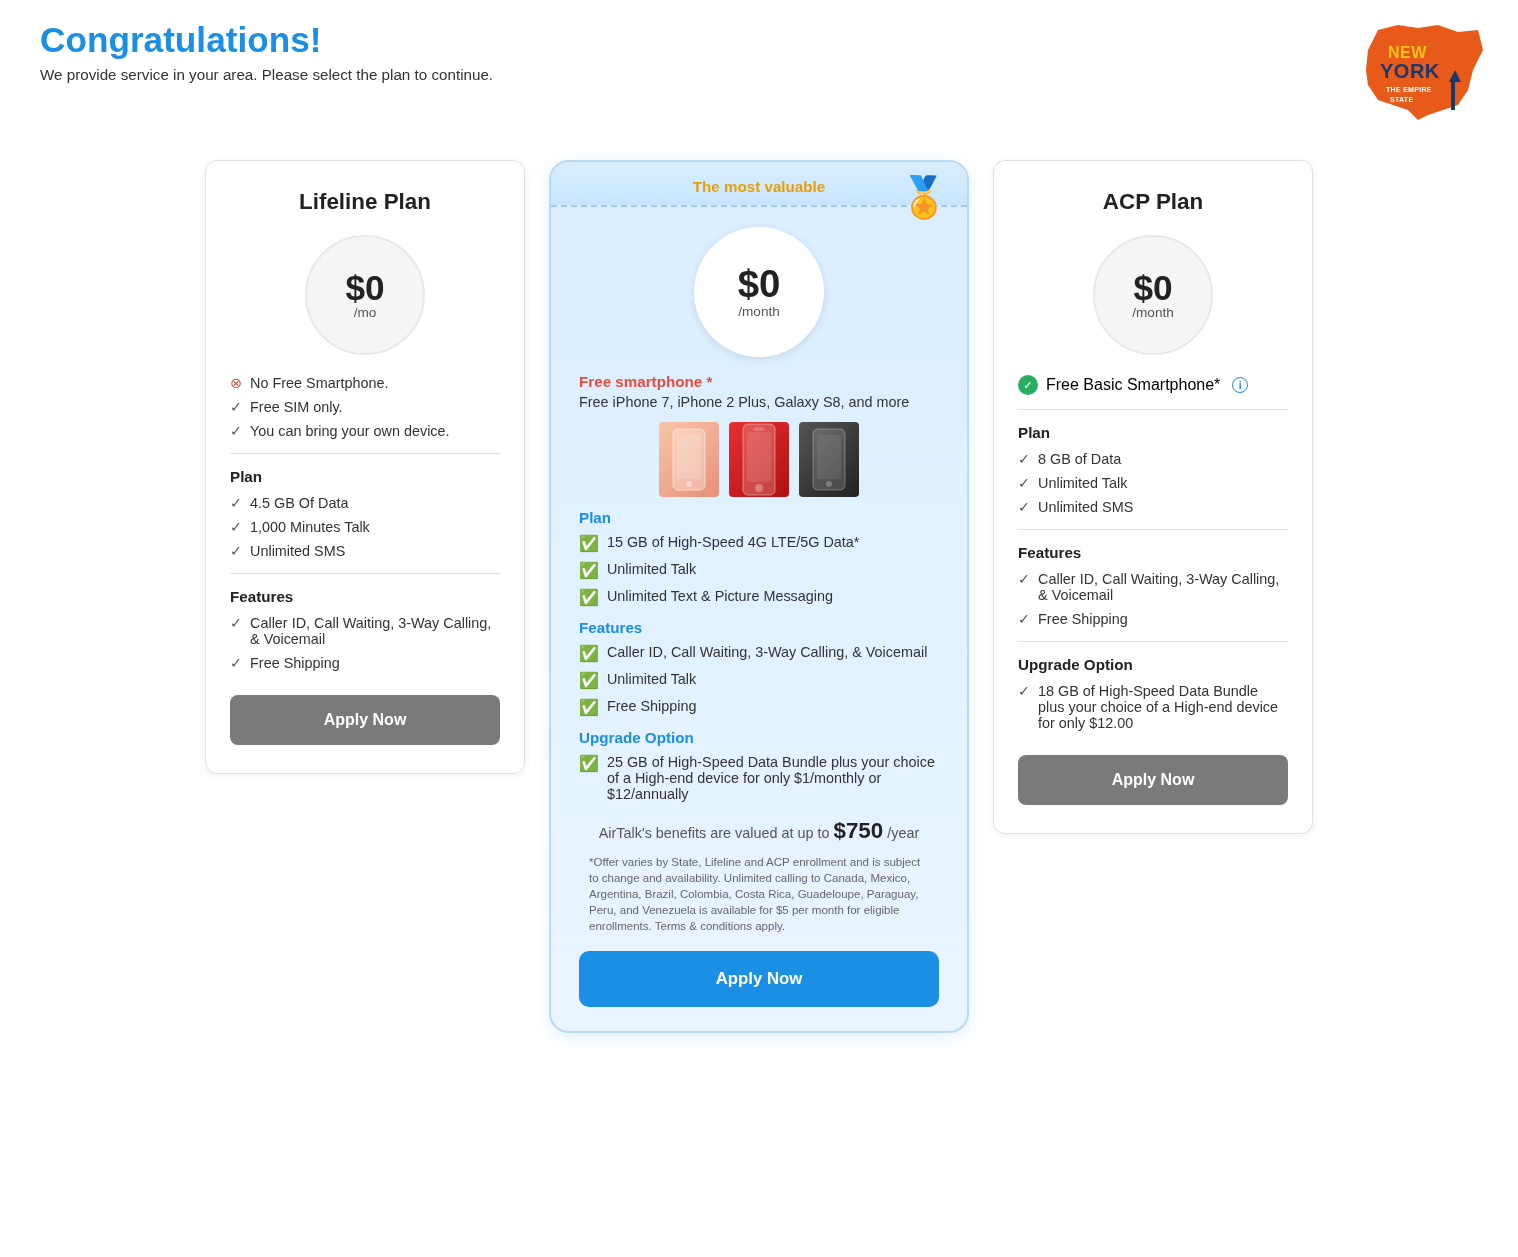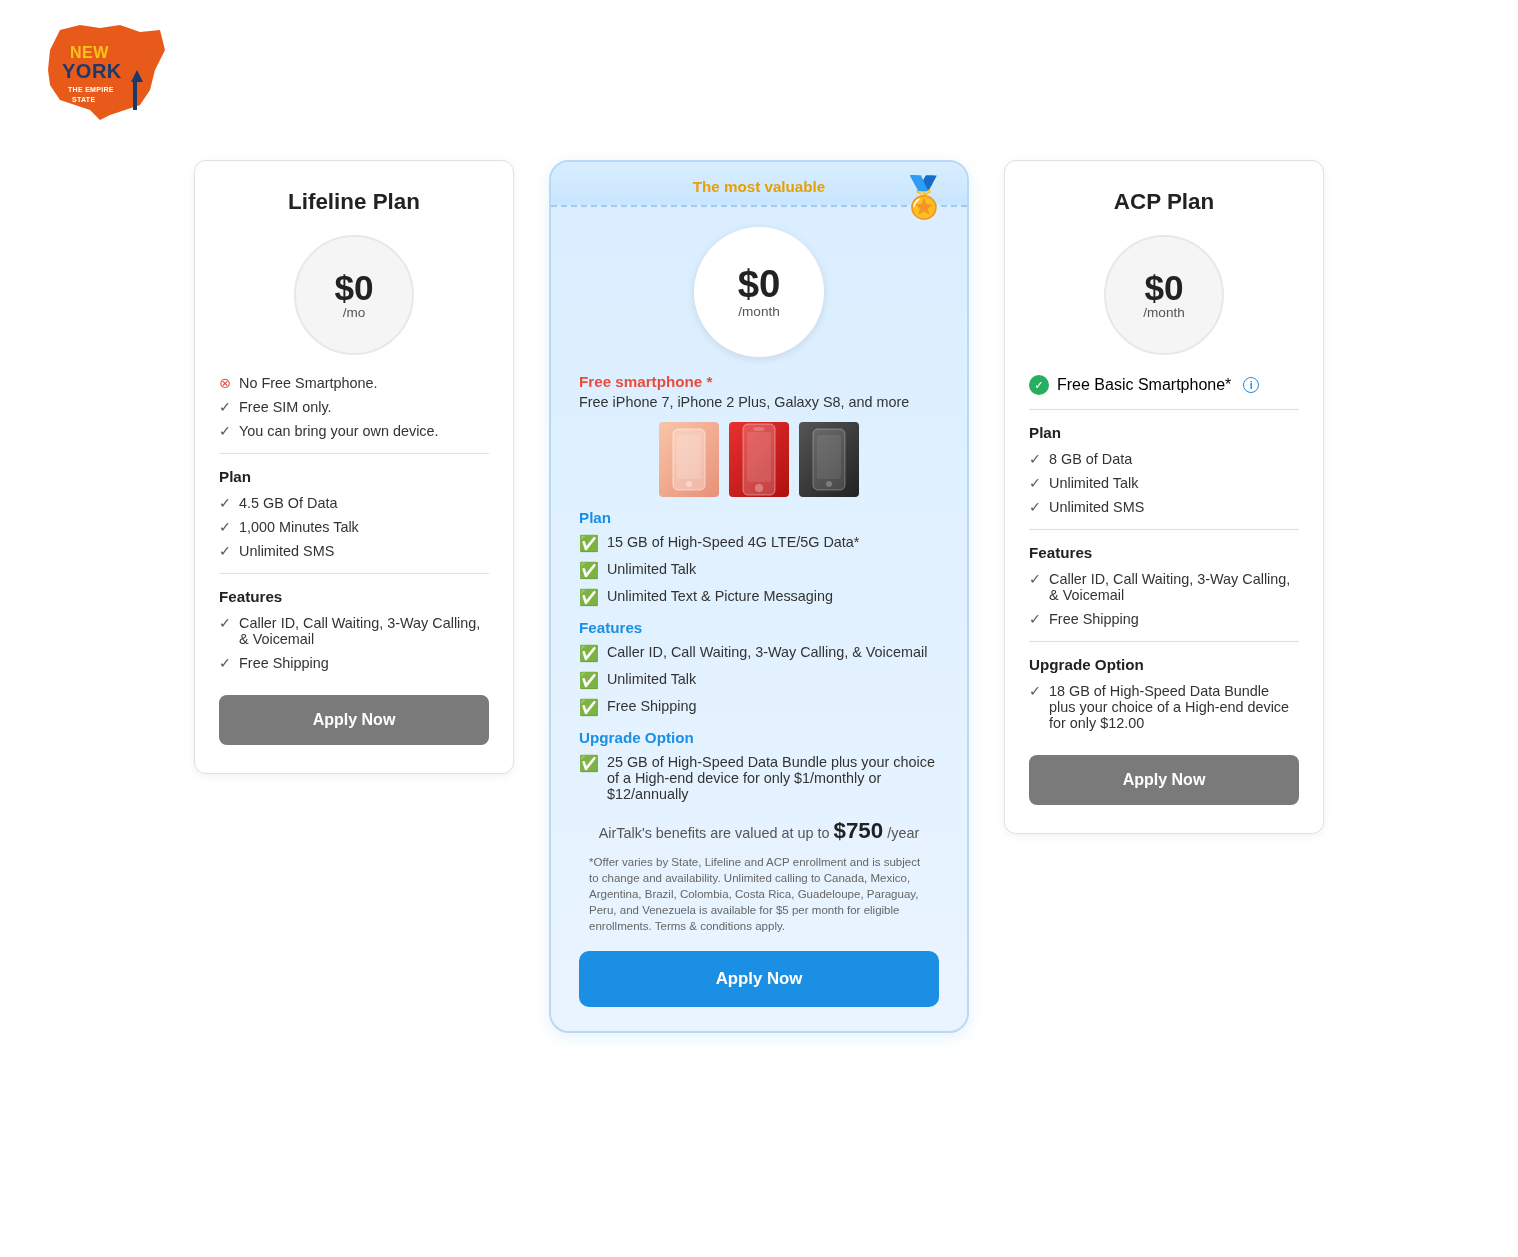--- a/index.html
+++ b/index.html
@@ -31,21 +31,21 @@
       width: 120px;
       height: 110px;
       position: relative;
       flex-shrink: 0;
       text-decoration: underline;
     }
 
     
     .plans-container {
       display: flex;
-      gap: 35px;
+      gap: 24px;
       align-items: flex-start;
       justify-content: center;
     }
 
     
     .plan-card {
       background: #fff;
       border: 1px solid #e0e0e0;
       border-radius: 12px;
       padding: 28px 24px;
@@ -307,20 +307,24 @@
       font-size: 0.65rem;
       font-weight: 700;
       cursor: default;
       margin-left: 4px;
     }
   </style>
 </head>
 <body>
 
 <div class="header">
+  <div class="header-text">
+    <h1>Congratulations!</h1>
+    <p>We provide service in your area. Please select the plan to continue.</p>
+  </div>
   <div class="ny-logo">
     <svg viewBox="0 0 130 120" width="130" height="120" xmlns="http://www.w3.org/2000/svg">
 
       <polygon points="10,30 20,10 40,5 60,8 80,5 100,12 120,10 125,30 115,50 110,70 100,85 85,90 70,95 60,100 50,90 35,85 20,80 10,65 8,50" fill="#e85a1a"></polygon>
 
       <rect x="93" y="60" width="4" height="30" fill="#1a3a6b"></rect>
       <polygon points="91,62 97,50 103,62" fill="#1a3a6b"></polygon>
 
       <text x="30" y="38" font-family="Arial" font-weight="900" font-size="16" fill="#f5c518" letter-spacing="0.5">NEW</text>
       <text x="22" y="58" font-family="Arial" font-weight="900" font-size="20" fill="#1a3a6b" letter-spacing="0.5">YORK</text>

